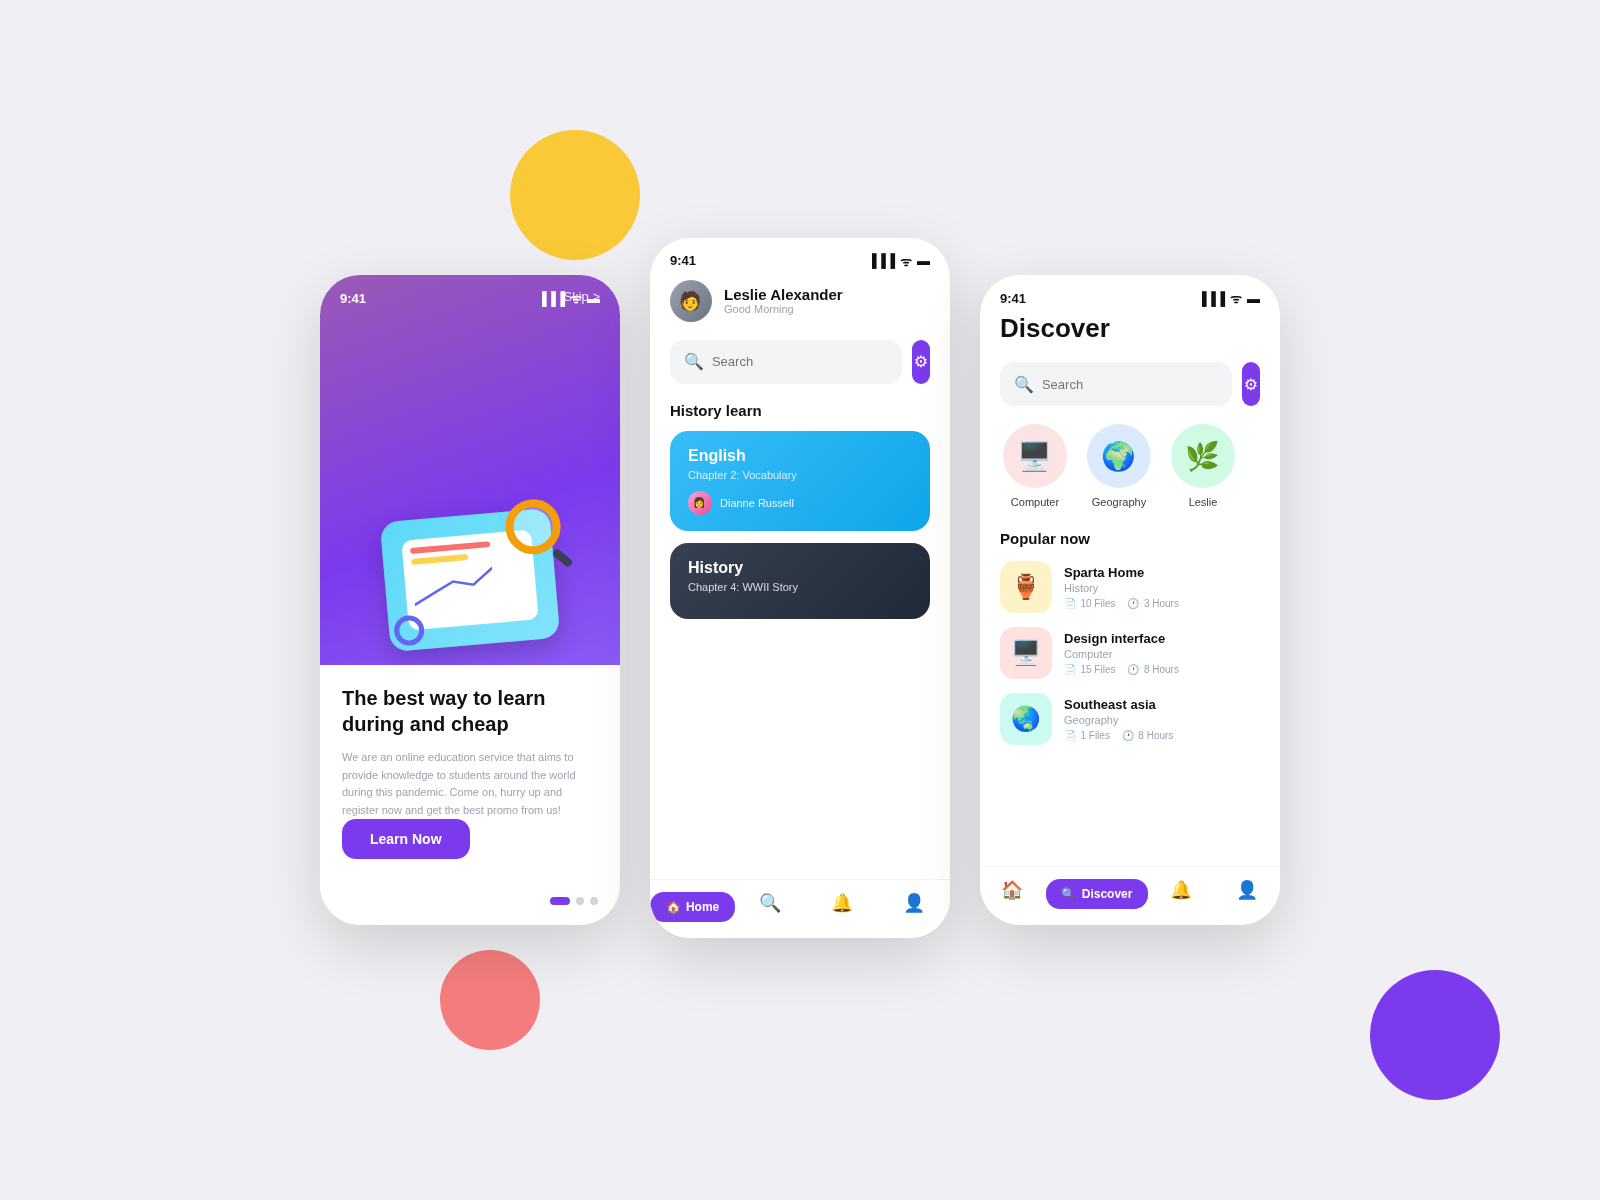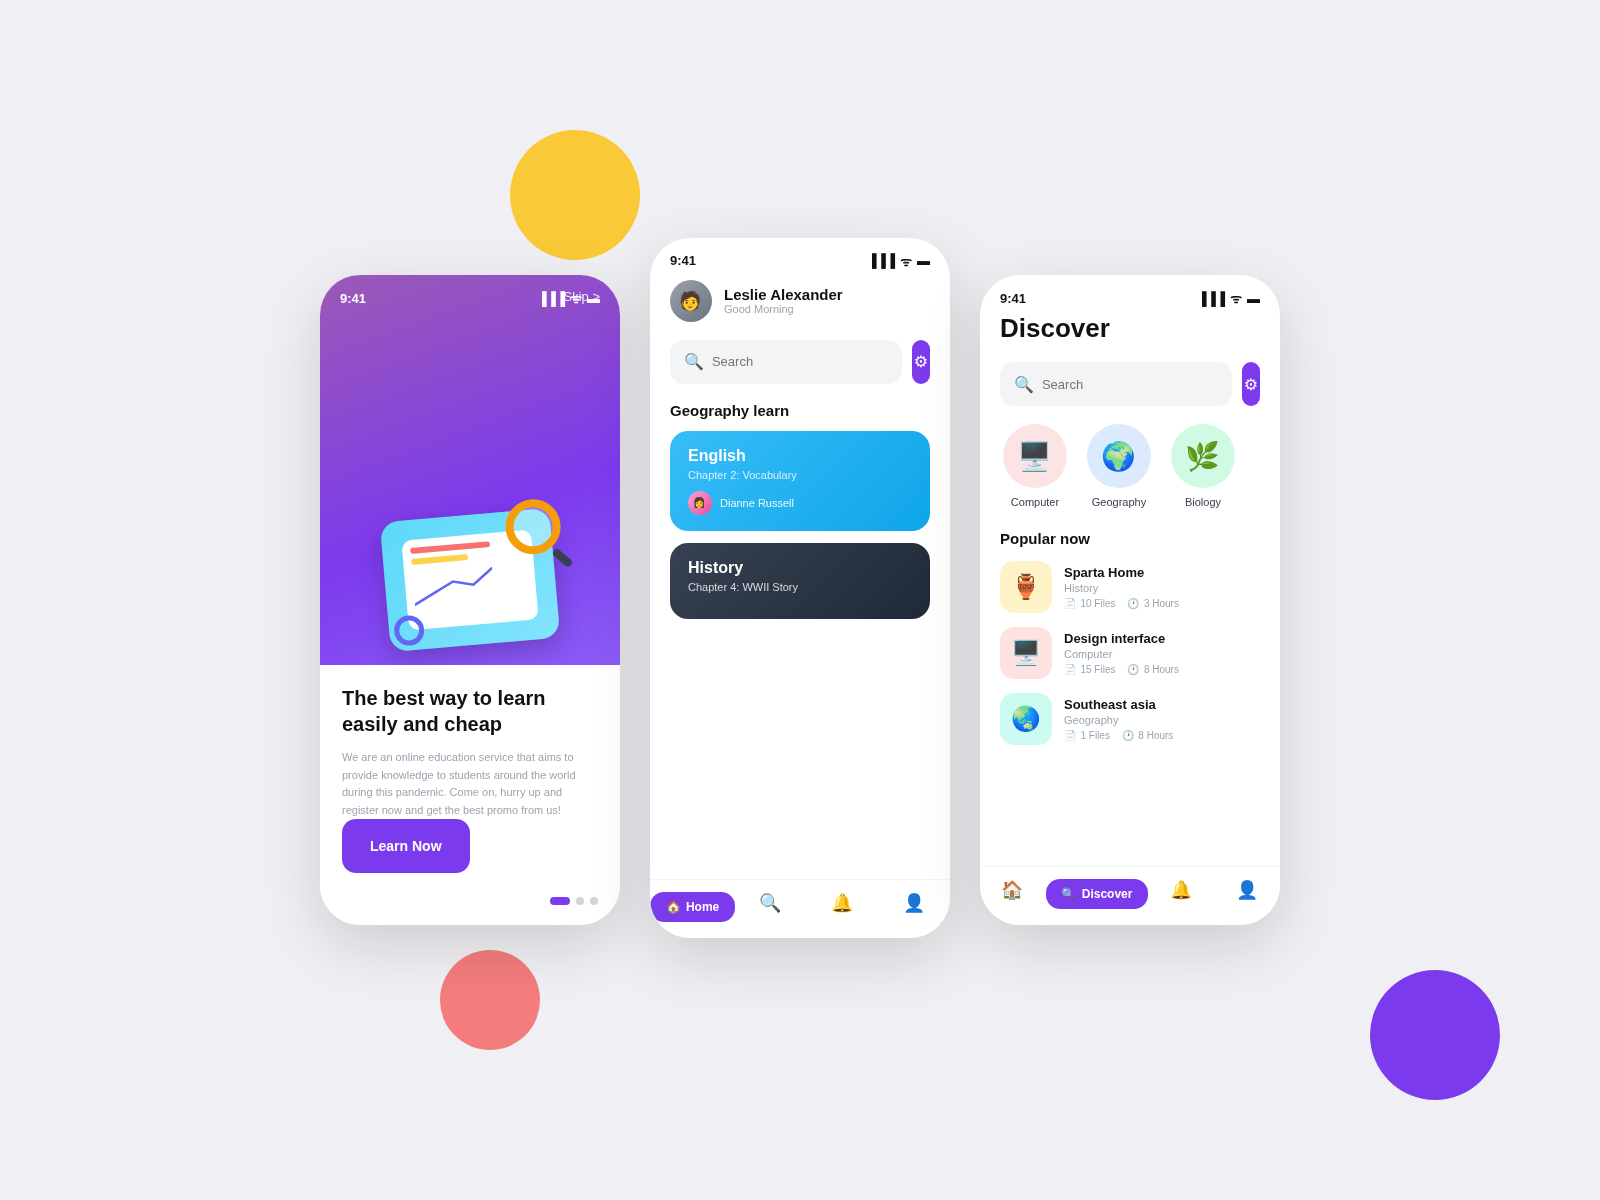--- a/index.html
+++ b/index.html
@@ -144,21 +144,21 @@
     .dots-indicator { display: flex; gap: 6px; position: absolute; bottom: 30px; right: 22px; }
     .dot { width: 8px; height: 8px; border-radius: 50%; background: #D1D5DB; }
     .dot.active { background: #7C3AED; width: 20px; border-radius: 4px; }
     .phone-1 .headline { font-size: 20px; font-weight: 700; color: #111; line-height: 1.3; margin-bottom: 12px; }
     .phone-1 .body-text { font-size: 11px; color: #9CA3AF; line-height: 1.6; }
     .learn-now-btn {
       background: #7C3AED;
       color: #fff;
       border: none;
       border-radius: 14px;
-      padding: 19px 28px;
+      padding: 12px 28px;
       font-size: 14px;
       font-weight: 600;
       cursor: pointer;
     }
 
     
     .phone-2 .status-bar { color: #111; }
     .phone-2-content { padding: 0 20px; overflow: hidden; }
     .user-row { display: flex; align-items: center; gap: 12px; margin-bottom: 18px; padding-top: 4px; }
     .avatar {
@@ -336,21 +336,21 @@
             <svg width="80" height="40" viewBox="0 0 80 40">
               <polyline points="0,35 20,25 40,15 60,20 80,5" fill="none" stroke="#6366F1" stroke-width="2.5" stroke-linecap="round"></polyline>
             </svg>
           </div>
           <div class="magnifier"></div>
           <div class="ring-blue"></div>
         </div>
       </div>
     </div>
     <div class="bottom-section" style="position:relative;">
-      <h2 class="headline">The best way to learn easily and cheap</h2>
+      <h2 class="headline">The best way to learn during and cheap</h2>
       <p class="body-text">We are an online education service that aims to provide knowledge to students around the world during this pandemic. Come on, hurry up and register now and get the best promo from us!</p>
       <button class="learn-now-btn">Learn Now</button>
       <div class="dots-indicator">
         <div class="dot active"></div>
         <div class="dot"></div>
         <div class="dot"></div>
       </div>
     </div>
   </div>
 
@@ -375,21 +375,21 @@
 
       <div class="search-row">
         <div class="search-box">
           <span>🔍</span>
           <input type="text" placeholder="Search" style="">
         </div>
         <div class="filter-btn">⚙</div>
       </div>
 
 
-      <div class="section-title">Geography learn</div>
+      <div class="section-title">History learn</div>
 
       <div class="course-card course-card-blue">
         <div class="course-subject">English</div>
         <div class="course-chapter">Chapter 2: Vocabulary</div>
         <div class="course-teacher-row">
           <div class="teacher-avatar">👩</div>
           <span class="teacher-name">Dianne Russell</span>
         </div>
       </div>
 
@@ -442,21 +442,21 @@
         <div class="category-item">
           <div class="category-icon cat-pink">🖥️</div>
           <span class="category-label">Computer</span>
         </div>
         <div class="category-item">
           <div class="category-icon cat-blue">🌍</div>
           <span class="category-label">Geography</span>
         </div>
         <div class="category-item">
           <div class="category-icon cat-green">🌿</div>
-          <span class="category-label">Biology</span>
+          <span class="category-label">Leslie</span>
         </div>
       </div>
 
       <div class="popular-title">Popular now</div>
 
       <div class="popular-item">
         <div class="popular-thumb thumb-yellow">🏺</div>
         <div class="popular-info">
           <div class="popular-name">Sparta Home</div>
           <div class="popular-sub">History</div>

